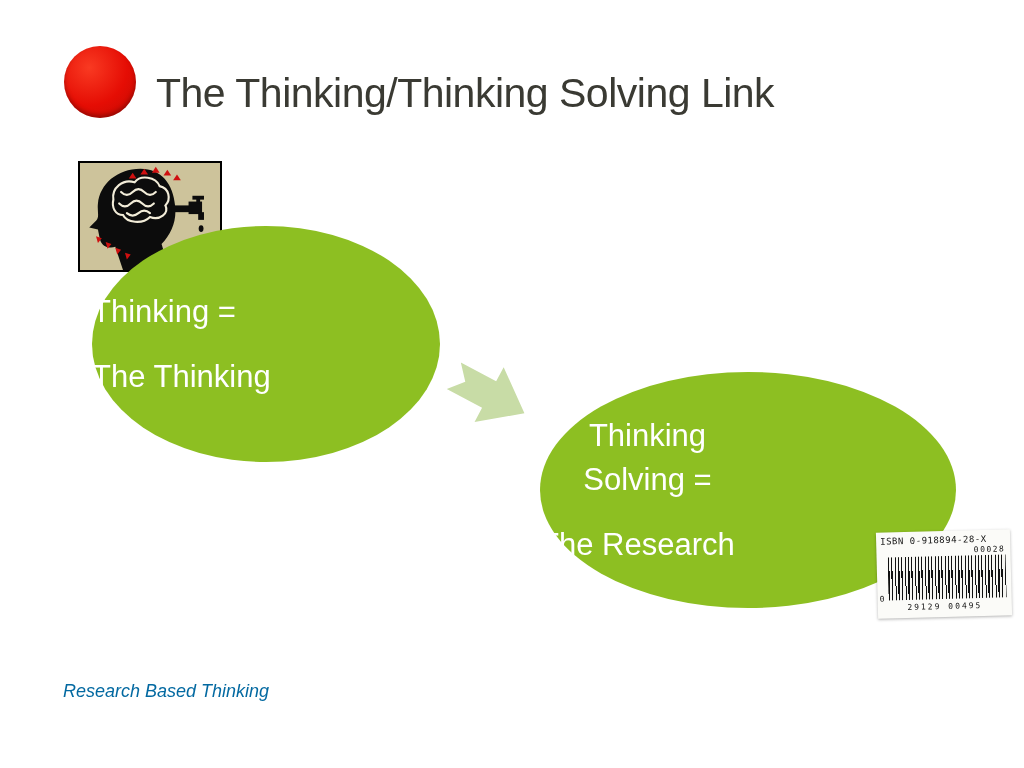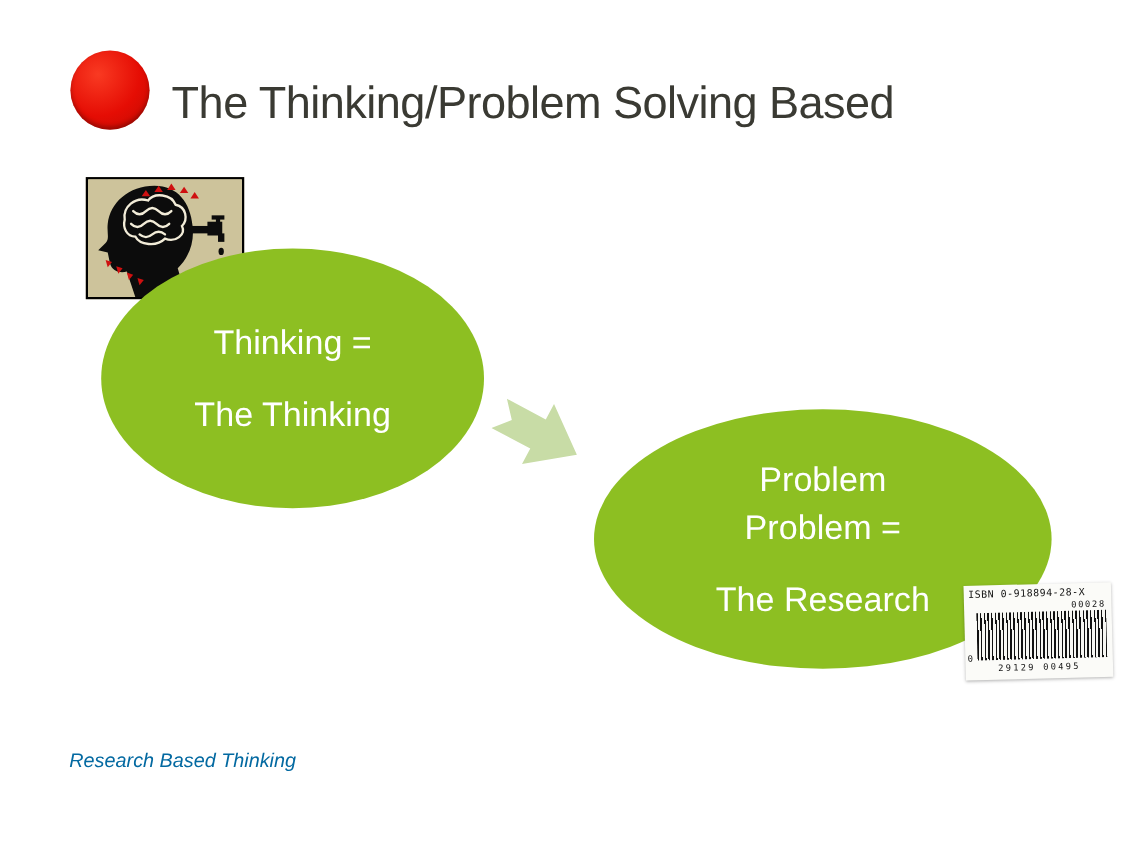--- a/index.html
+++ b/index.html
@@ -14,21 +14,21 @@
   .title { position:absolute; left:156px; top:70px; font-size:41px; font-weight:400;
            color:#3a3a33; letter-spacing:-0.5px; white-space:nowrap; }
 
   
   .head-img { position:absolute; left:78px; top:161px; width:144px; height:111px;
               border:2px solid #000; background:#cdc39b; }
   .head-img svg { display:block; }
 
   
   .ellipse { position:absolute; border-radius:50%; background:#8dbf22;
-             display:flex; flex-direction:column; align-items:center; justify-content:center;
+             display:flex; flex-direction:column; align-items:flex-start; justify-content:center;
              color:#ffffff; text-align:center; }
   .e1 { left:92px;  top:226px; width:348px; height:236px; }
   .e2 { left:540px; top:372px; width:416px; height:236px; }
   .eline { font-size:31px; line-height:44px; font-weight:400; }
   .egap  { margin-top:21px; }
   .e2 .first { max-width:215px; }
 
   
   .arrow { position:absolute; left:447px; top:364px; width:92px; height:72px;
            transform:rotate(28deg); transform-origin:50% 50%; }
@@ -52,21 +52,21 @@
   
   .footer { position:absolute; left:63px; top:678px; font-style:italic; font-size:18px;
             color:#0369a1; line-height:26px; }
 </style>
 </head>
 <body>
 
 <div class="slide">
 
   <div class="bullet"></div>
-  <h1 class="title">The Thinking/Problem Solving Based</h1>
+  <h1 class="title">The Thinking/Thinking Solving Link</h1>
 
   <div class="head-img">
     <svg width="140" height="107" viewBox="0 0 144 111">
       <rect x="0" y="0" width="144" height="111" fill="#cdc39b"></rect>
 
       <path fill="#0c0c0c" d="M62,6 C38,6 20,22 18,42 C17,50 20,56 16,60 L9,67 L18,69 L20,79 C22,87 30,89 36,87 L40,99 L44,111 L92,111 L84,84 C94,74 100,60 98,44 C96,22 84,6 62,6 Z"></path>
 
       <g stroke="#f2ecd8" stroke-width="2.2" fill="none" stroke-linecap="round">
         <path d="M34,38 C32,26 44,16 56,20 C62,12 78,14 82,24 C92,26 94,38 88,44 C92,52 82,60 72,56 C64,64 48,62 44,54 C36,54 32,46 34,38 Z"></path>
         <path d="M42,30 q6,6 12,0 t12,0 t12,0"></path>
@@ -106,21 +106,21 @@
     <div class="eline egap">The Thinking</div>
   </div>
 
   <div class="arrow">
     <svg width="92" height="72" viewBox="0 0 92 72">
       <polygon points="0,18 40,18 40,2 80,33 40,64 40,48 0,48 13,33" fill="#c8dca6"></polygon>
     </svg>
   </div>
 
   <div class="ellipse e2">
-    <div class="eline first">Problem Problem =</div>
+    <div class="eline first">Thinking Solving =</div>
     <div class="eline egap">The Research</div>
   </div>
 
   <div class="barcode">
     <div class="bc-isbn">ISBN 0-918894-28-X</div>
     <div class="bc-mid">
       <div class="bc-topright">00028</div>
       <div class="bc-left">0</div>
       <div class="bc-bars"></div>
     </div>

